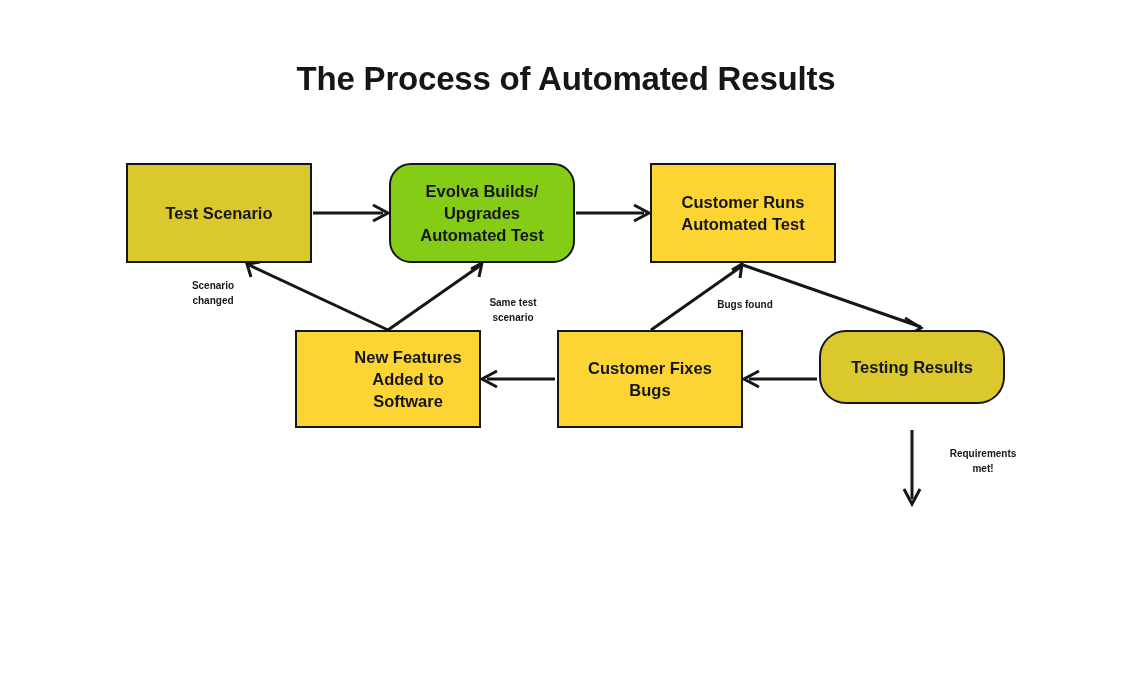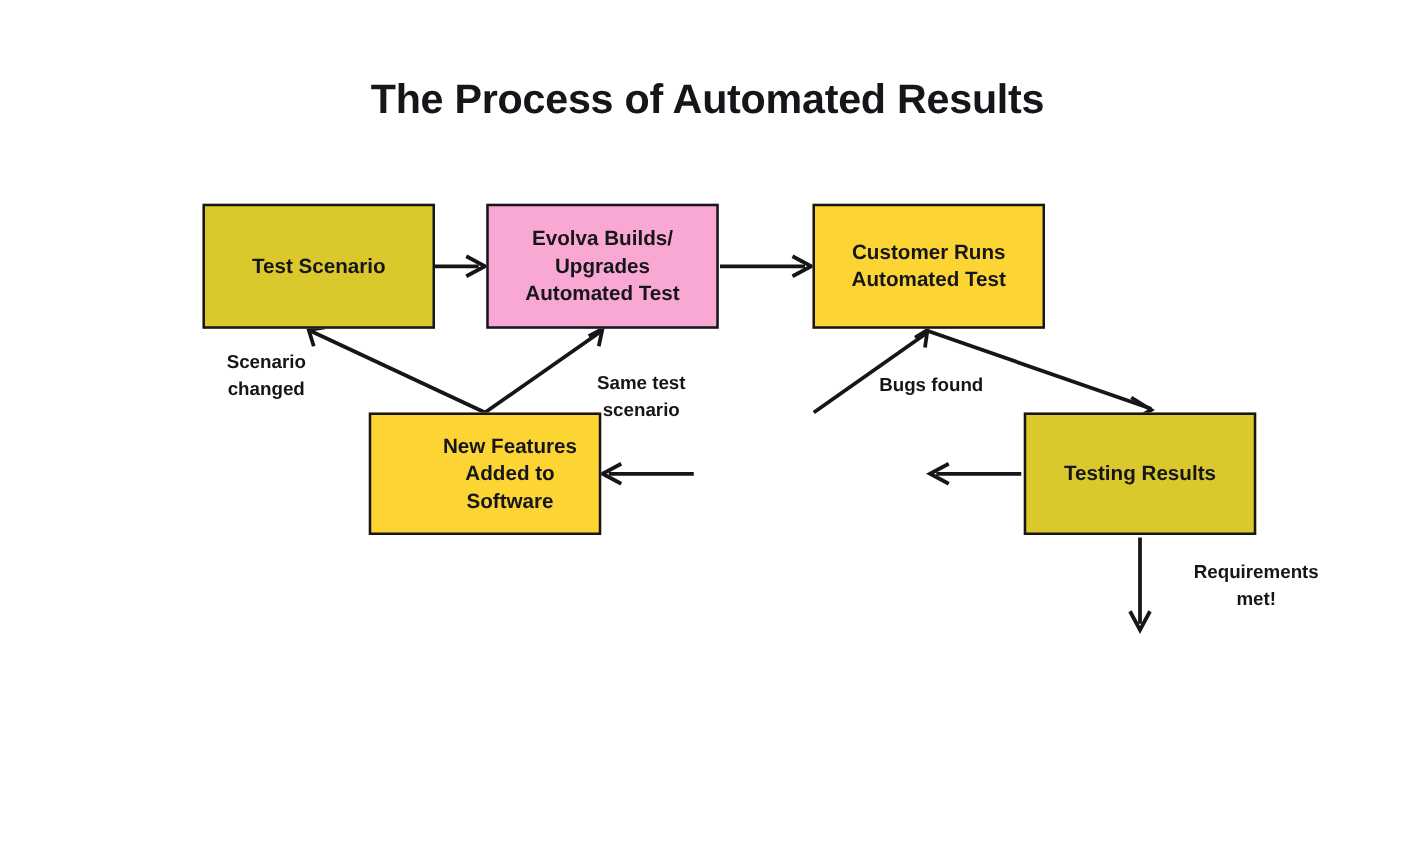--- a/index.html
+++ b/index.html
@@ -41,21 +41,21 @@
     text-align: center;
     font-size: 16.5px;
     font-weight: bold;
     color: #16161a;
     line-height: 1.35;
     padding: 4px 8px;
   }
   .node span { display: block; }
   .edge-label {
     position: absolute;
-    font-size: 15px;
+    font-size: 10px;
     font-weight: bold;
     color: #16161a;
     text-align: center;
     line-height: 1.45;
     white-space: pre-line;
   }
   #edges {
     position: absolute;
     left: 0;
     top: 0;
@@ -112,43 +112,46 @@
       <line x1="388" y1="330" x2="481" y2="265" stroke="#16161a" stroke-width="3"></line>
       <polyline points="471,269 482,263 479,277" fill="none" stroke="#16161a" stroke-width="3"></polyline>
     </g>
 
     <g>
       <line x1="912" y1="430" x2="912" y2="499" stroke="#16161a" stroke-width="3"></line>
       <polyline points="904,489 912,504 920,489" fill="none" stroke="#16161a" stroke-width="3"></polyline>
     </g>
   </svg>
 
-  <div class="node" style="left:126px; top:163px; width:186px; height:100px; background:#dbc82d;margin-left:36px;">
+  <div class="node" style="left:126px; top:163px; width:186px; height:100px; background:#dbc82d;">
     <span>Test Scenario</span>
   </div>
 
-  <div class="node" style="left:389px; top:163px; width:186px; height:100px; background:#f9a8d4;">
+  <div class="node" style="left:389px; top:163px; width:186px; height:100px; background:#84cc16;border-radius:22px;">
     <span>Evolva Builds/<br>Upgrades<br>Automated Test</span>
   </div>
 
   <div class="node" style="left:650px; top:163px; width:186px; height:100px; background:#fcd535;align-items:center;">
     <span>Customer Runs<br>Automated Test</span>
   </div>
 
   <div class="node" style="left:295px; top:330px; width:186px; height:98px; background:#fcd535;padding-left:48px;">
     <span>New Features<br>Added to Software</span>
   </div>
 
+  <div class="node" style="left:557px; top:330px; width:186px; height:98px; background:#fcd535;">
+    <span>Customer Fixes<br>Bugs</span>
+  </div>
 
-  <div class="node" style="left:819px; top:330px; width:186px; height:98px; background:#dbc82d;">
+  <div class="node" style="left:819px; top:330px; width:186px; height:74px; background:#dbc82d;border-radius:27px;">
     <span>Testing Results</span>
   </div>
 
 
   <div class="edge-label" style="left:153px; top:279px; width:120px;">Scenario<br>changed</div>
 
   <div class="edge-label" style="left:453px; top:296px; width:120px;text-align:center;">Same test<br>scenario</div>
 
   <div class="edge-label" style="left:685px; top:298px; width:120px;">Bugs found</div>
 
-  <div class="edge-label" style="left:912px; top:447px; width:142px;padding-left:22px;">Requirements<br>met!</div>
+  <div class="edge-label" style="left:912px; top:447px; width:142px;">Requirements<br>met!</div>
 
 </div>
 
 </body></html>

